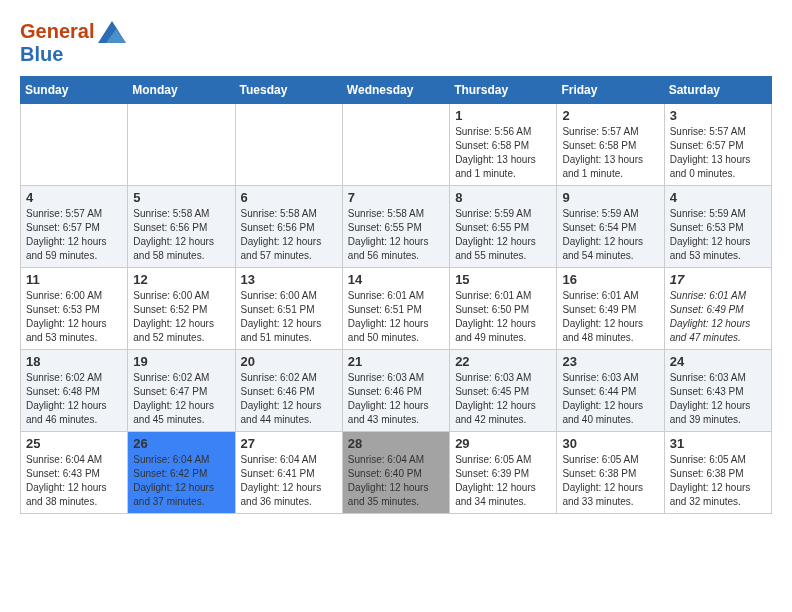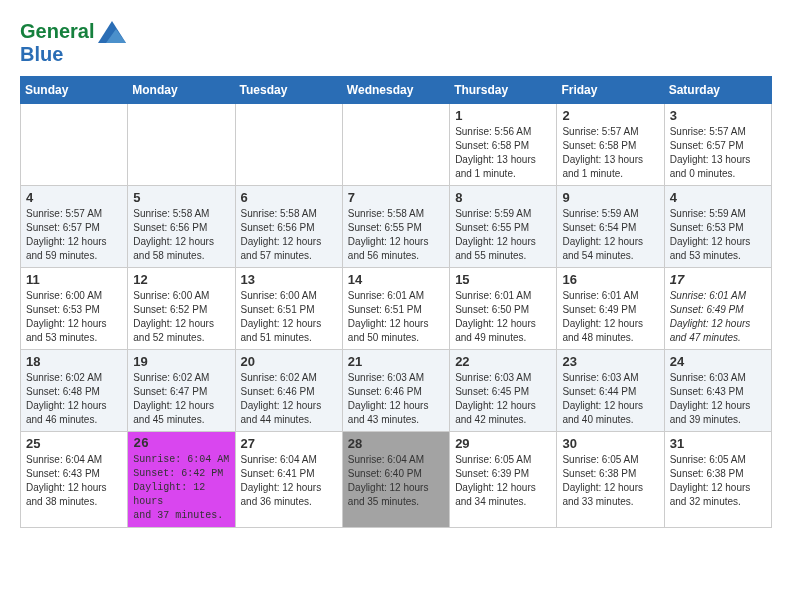--- a/index.html
+++ b/index.html
@@ -80,21 +80,21 @@
     .empty-cell {
       background-color: #fff !important;
     }
   </style>
 </head>
 <body>
 
 <div class="header">
   <div class="logo">
     <div class="logo-row">
-      <span style="font-size:20px;font-weight:bold;color:#15803d;">General</span>
+      <span style="font-size:20px;font-weight:bold;color:#c2410c;">General</span>
       <svg width="28" height="22" viewBox="0 0 28 22">
         <polygon points="0,22 14,0 28,22" fill="#2a6db5"></polygon>
         <polygon points="8,22 18,8 28,22" fill="#5a9fd4" opacity="0.7"></polygon>
       </svg>
     </div>
     <div>
       <span style="font-size:20px;font-weight:bold;color:#2a6db5;">Blue</span>
     </div>
   </div>
   <div class="title-area">
@@ -297,21 +297,21 @@
         </td>
       </tr>
       <tr>
         <td style="background-color: rgb(255, 255, 255);">
           <span class="day-number">25</span>
           <div class="day-info" style="white-space: pre-line;">Sunrise: 6:04 AM
 Sunset: 6:43 PM
 Daylight: 12 hours
 and 38 minutes.</div>
         </td>
-        <td style="background-color: #d946ef; font-family: Liberation Mono, monospace;">
+        <td style="background-color: #3b82f6;">
           <span class="day-number">26</span>
           <div class="day-info" style="white-space: pre-line;">Sunrise: 6:04 AM
 Sunset: 6:42 PM
 Daylight: 12 hours
 and 37 minutes.</div>
         </td>
         <td style="background-color: rgb(255, 255, 255);">
           <span class="day-number">27</span>
           <div class="day-info" style="white-space: pre-line;">Sunrise: 6:04 AM
 Sunset: 6:41 PM

